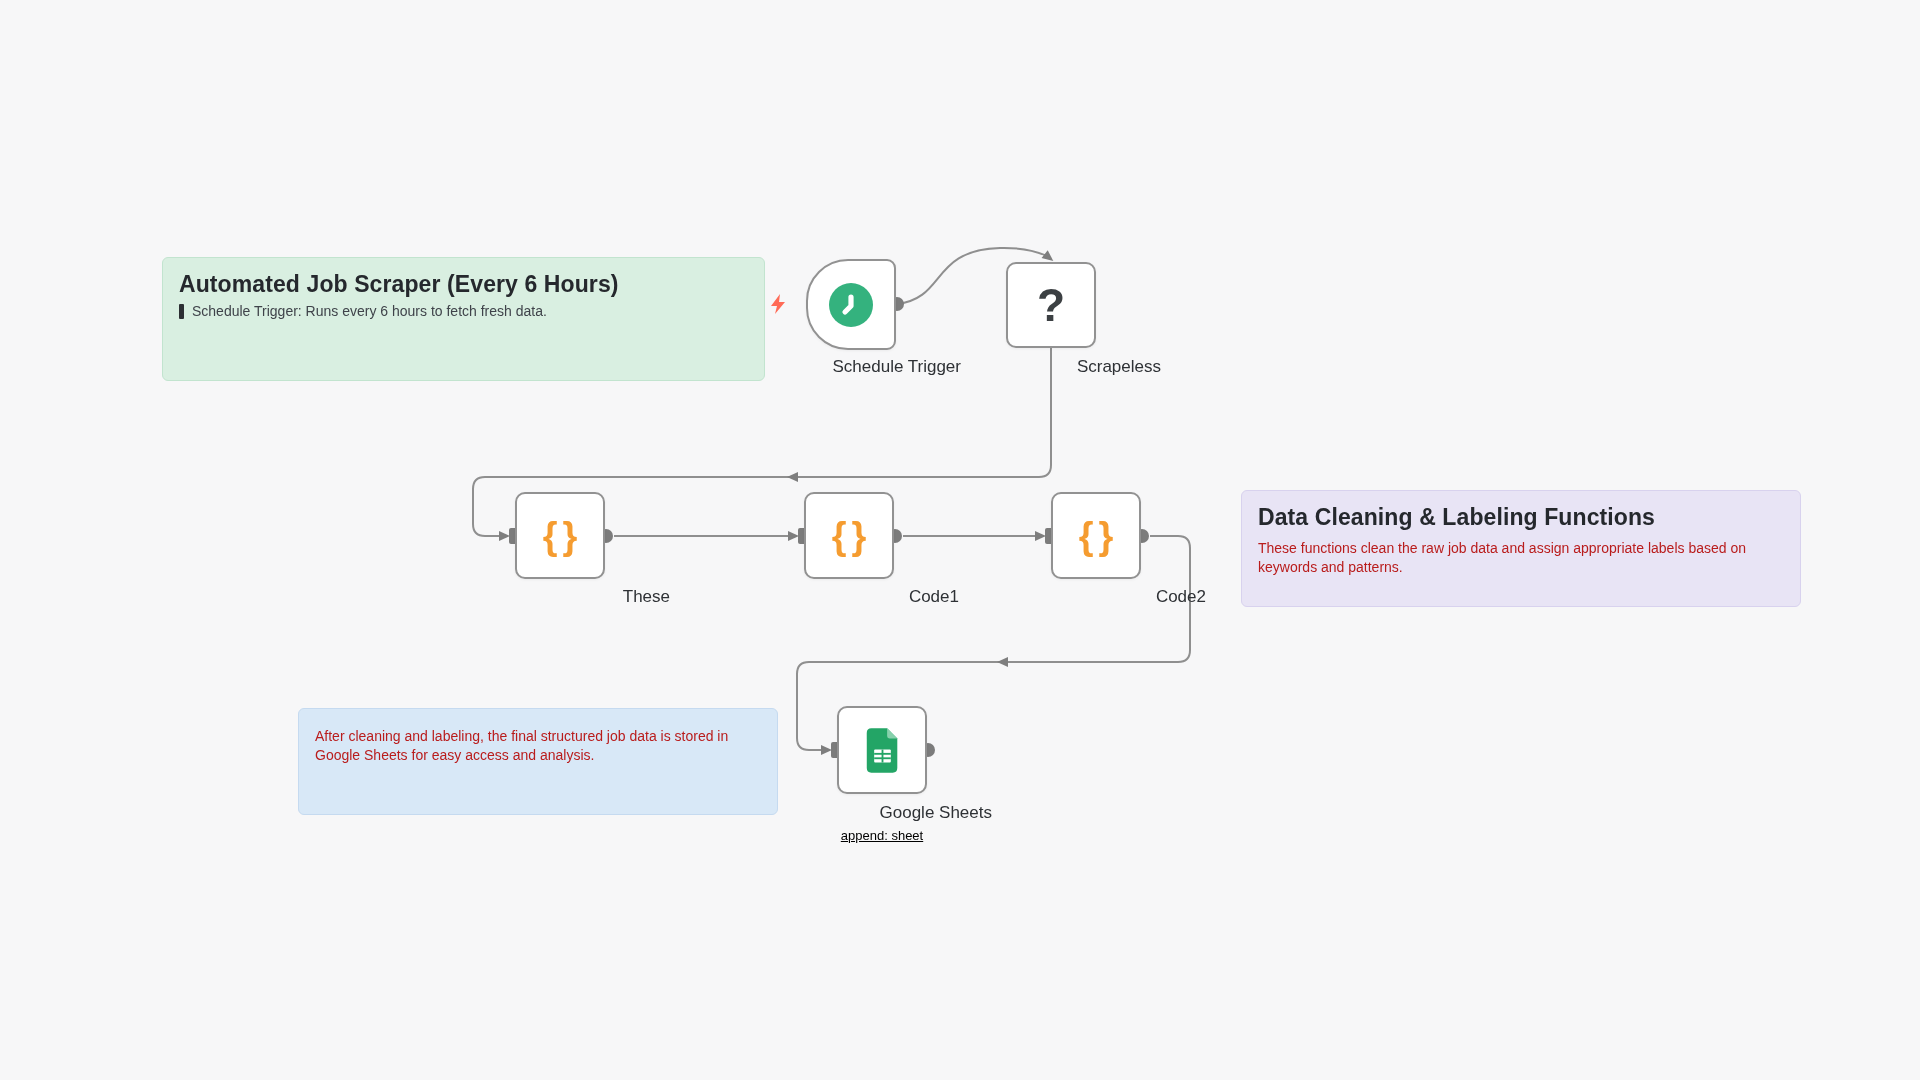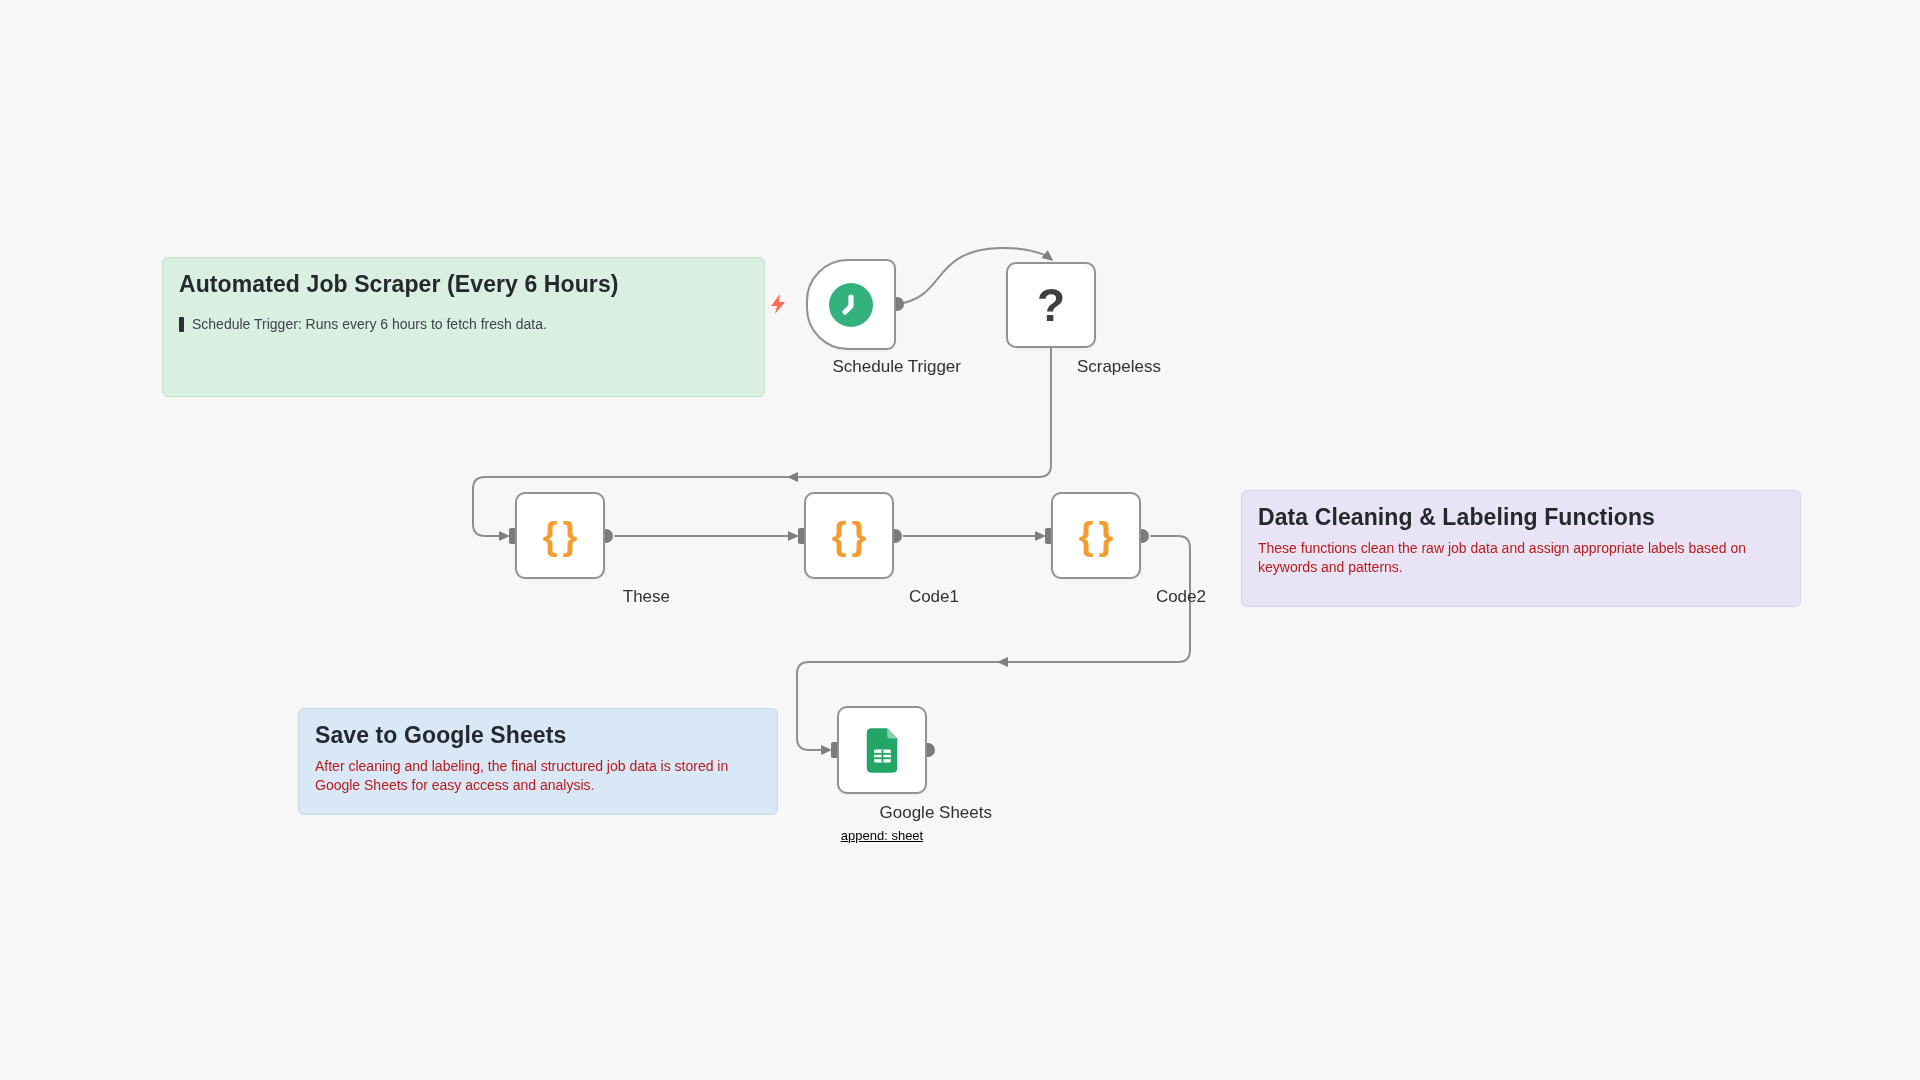--- a/index.html
+++ b/index.html
@@ -2,21 +2,21 @@
 <html><head>
 <meta charset="utf-8">
 <style>
   html,body{margin:0;padding:0;background:#f7f7f8;font-family:"Liberation Sans","DejaVu Sans",sans-serif;}
   #canvas{position:relative;width:1920px;height:1080px;background:#f7f7f8;overflow:hidden;}
 
   
   .sticky{position:absolute;border-radius:6px;border:1px solid;box-sizing:border-box;padding:11px 16px;}
   .sticky .title{font-size:23px;font-weight:700;color:#25282d;line-height:30px;letter-spacing:.1px;}
   .sticky .body{font-size:14px;color:#b91c1c;line-height:19px;margin-top:7px;}
-  .sticky-green{left:162px;top:257px;width:603px;height:140px;background:#d9efe1;border-color:#c2e4cf;}
+  .sticky-green{left:162px;top:257px;width:603px;height:124px;background:#d9efe1;border-color:#c2e4cf;}
   .sticky-purple{left:1205px;top:490px;width:560px;height:117px;background:#e8e4f5;border-color:#d8d2ee;margin-left:36px;}
   .sticky-blue{left:298px;top:708px;width:480px;height:107px;background:#d8e8f7;border-color:#c5daf0;}
   .bullet-line{display:flex;align-items:center;font-size:14px;color:#3f434a;line-height:20px;}
   .bullet-bar{display:inline-block;width:5px;height:15px;background:#2c2f33;border-radius:1px;margin-right:8px;flex:0 0 auto;}
   .sticky-purple .body{max-width:505px;}
   .sticky-blue .body{max-width:452px;}
 
   
   .node{position:absolute;background:#fff;border:2px solid #929292;box-sizing:border-box;
         display:flex;align-items:center;justify-content:center;box-shadow:0 1px 3px rgba(0,0,0,.05);}
@@ -71,35 +71,34 @@
       <circle cx="897" cy="304" r="7"></circle>
       <circle cx="606" cy="536" r="7"></circle>
       <circle cx="895" cy="536" r="7"></circle>
       <circle cx="1142" cy="536" r="7"></circle>
       <circle cx="928" cy="750" r="7"></circle>
     </g>
   </svg>
 
   <div class="sticky sticky-green">
     <div class="title">Automated Job Scraper (Every 6 Hours)</div>
-    <div style="margin-top:15px">
+    <div style="margin-top:2px">
       <div class="bullet-line">
         <span class="bullet-bar"></span>
         <span>Schedule Trigger: Runs every 6 hours to fetch fresh data.</span>
       </div>
     </div>
   </div>
 
   <div class="sticky sticky-purple">
     <div class="title">Data Cleaning &amp; Labeling Functions</div>
     <div class="body">These functions clean the raw job data and assign appropriate labels based on keywords and patterns.</div>
   </div>
 
   <div class="sticky sticky-blue">
-    <div class="title">Save to Google Sheets</div>
     <div class="body">After cleaning and labeling, the final structured job data is stored in Google Sheets for easy access and analysis.</div>
   </div>
 
   <svg class="bolt" width="18" height="21" viewBox="0 0 18 21">
     <polygon points="10,0 1,12 7,12 5,20 15,8 9,8" fill="#ff6b57"></polygon>
   </svg>
 
   <div class="node node-trigger n-schedule">
     <div class="clock-circle">
       <svg width="24" height="24" viewBox="0 0 24 24">

